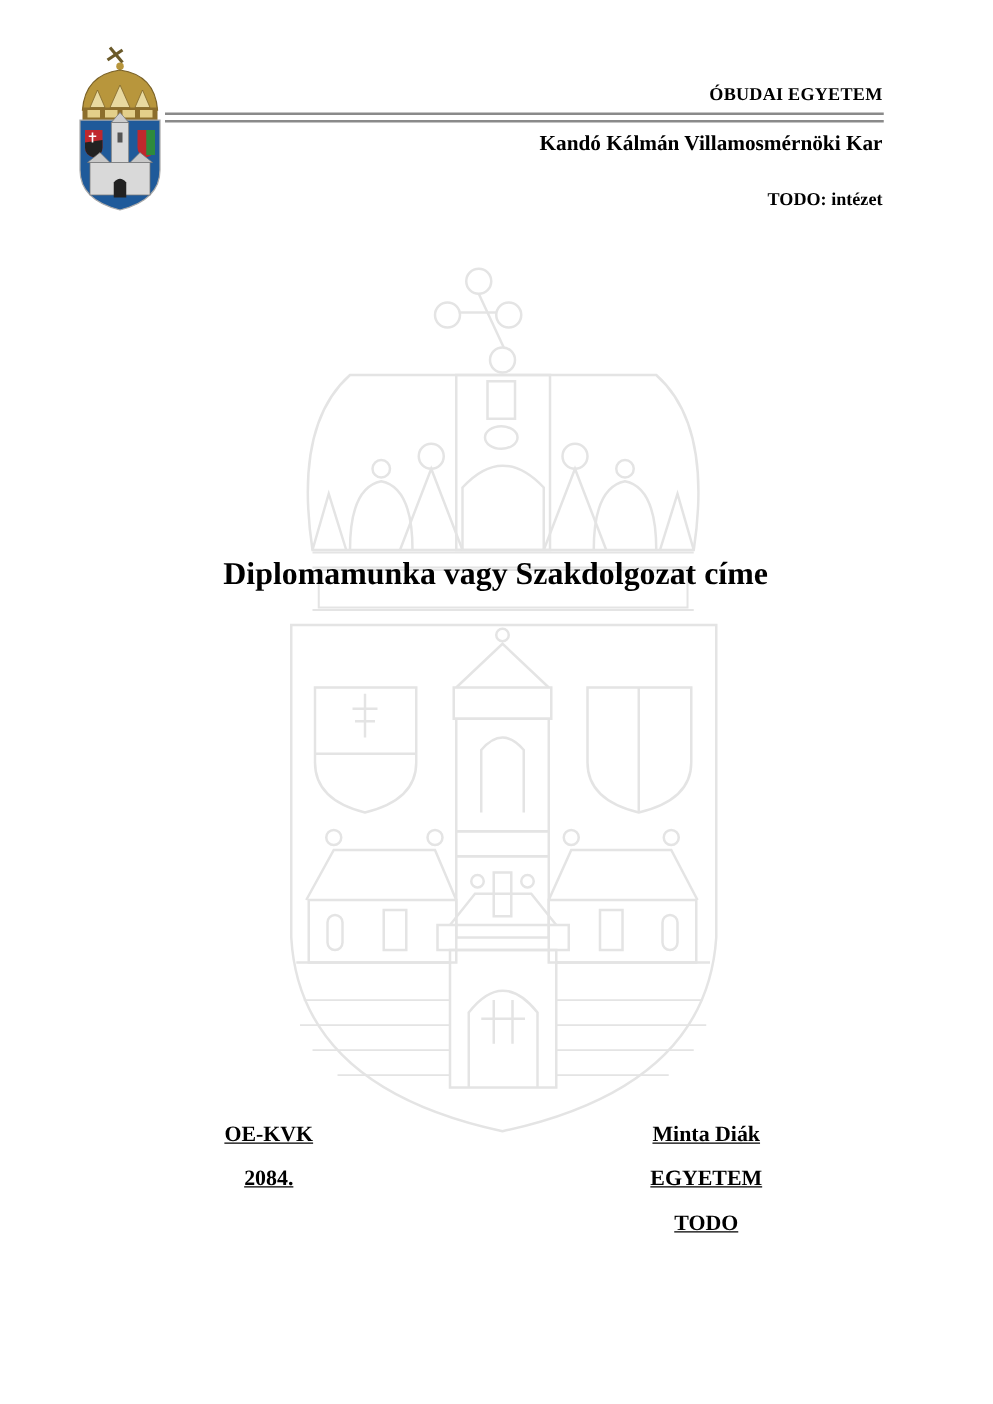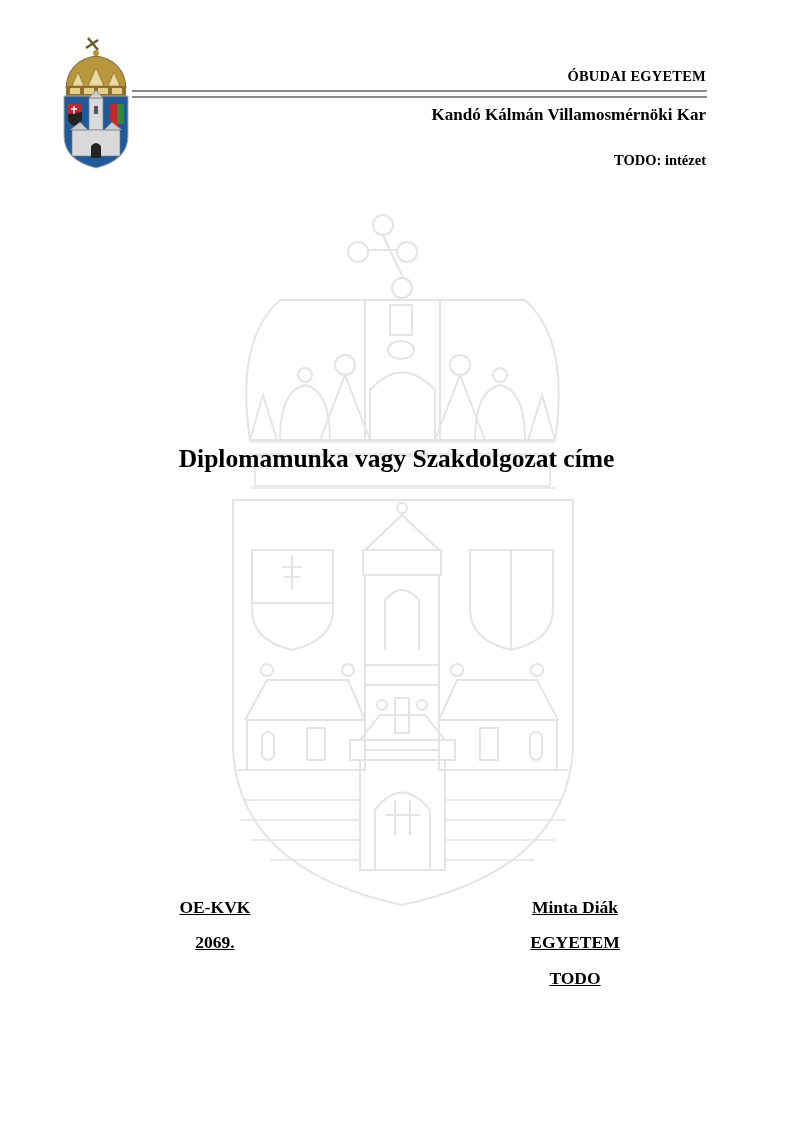--- a/index.html
+++ b/index.html
@@ -10,21 +10,21 @@
   .rule { left: 132px; height: 2px; background: #8a8a8a; width: 575px; }
   .hdr { right: 88px; font-weight: bold; text-align: center; white-space: nowrap; }
   .uni { top: 68px; font-size: 14.5px; letter-spacing: 0.2px; }
   .fac { top: 105px; font-size: 17px; }
   .inst { top: 124px; font-size: 14.5px; margin-top: 28px; }
   .watermark { left: 225px; top: 210px; width: 355px; height: 700px; }
   .title { left: 0; width: 793px; top: 444px; text-align: center;
            font-size: 25.5px; font-weight: bold; }
   .col { font-weight: bold; font-size: 17.5px; text-align: center; text-decoration: underline; }
   .left-col { left: 140px; width: 150px; }
-  .right-col { left: 500px; width: 150px; }
+  .right-col { left: 490px; width: 150px; }
   .l1 { top: 897px; } .l2 { top: 932px; } .l3 { top: 968px; }
 </style>
 </head>
 <body>
 
 <svg class="abs logo" viewBox="0 0 76 134">
 
   <g stroke="#6b5a2a" stroke-width="2.5" fill="none">
     <line x1="30" y1="2" x2="40" y2="14"></line>
       <line x1="28" y1="12" x2="40" y2="4"></line>
@@ -143,17 +143,17 @@
   <path d="M12 560 L135 560 M220 560 L343 560"></path>
   <g stroke-width="1.4">
     <path d="M18 590 h117 M15 610 h120 M25 630 h110 M45 650 h90"></path>
     <path d="M220 590 h117 M220 610 h120 M220 630 h110 M220 650 h90"></path>
   </g>
 </svg>
 
 <div class="abs title">Diplomamunka vagy Szakdolgozat címe</div>
 
 <div class="abs col left-col l1">OE-KVK</div>
-<div class="abs col left-col l2">2069.</div>
+<div class="abs col left-col l2">2084.</div>
 
 <div class="abs col right-col l1">Minta Diák</div>
 <div class="abs col right-col l2">EGYETEM</div>
 <div class="abs col right-col l3">TODO</div>
 
 </body></html>

